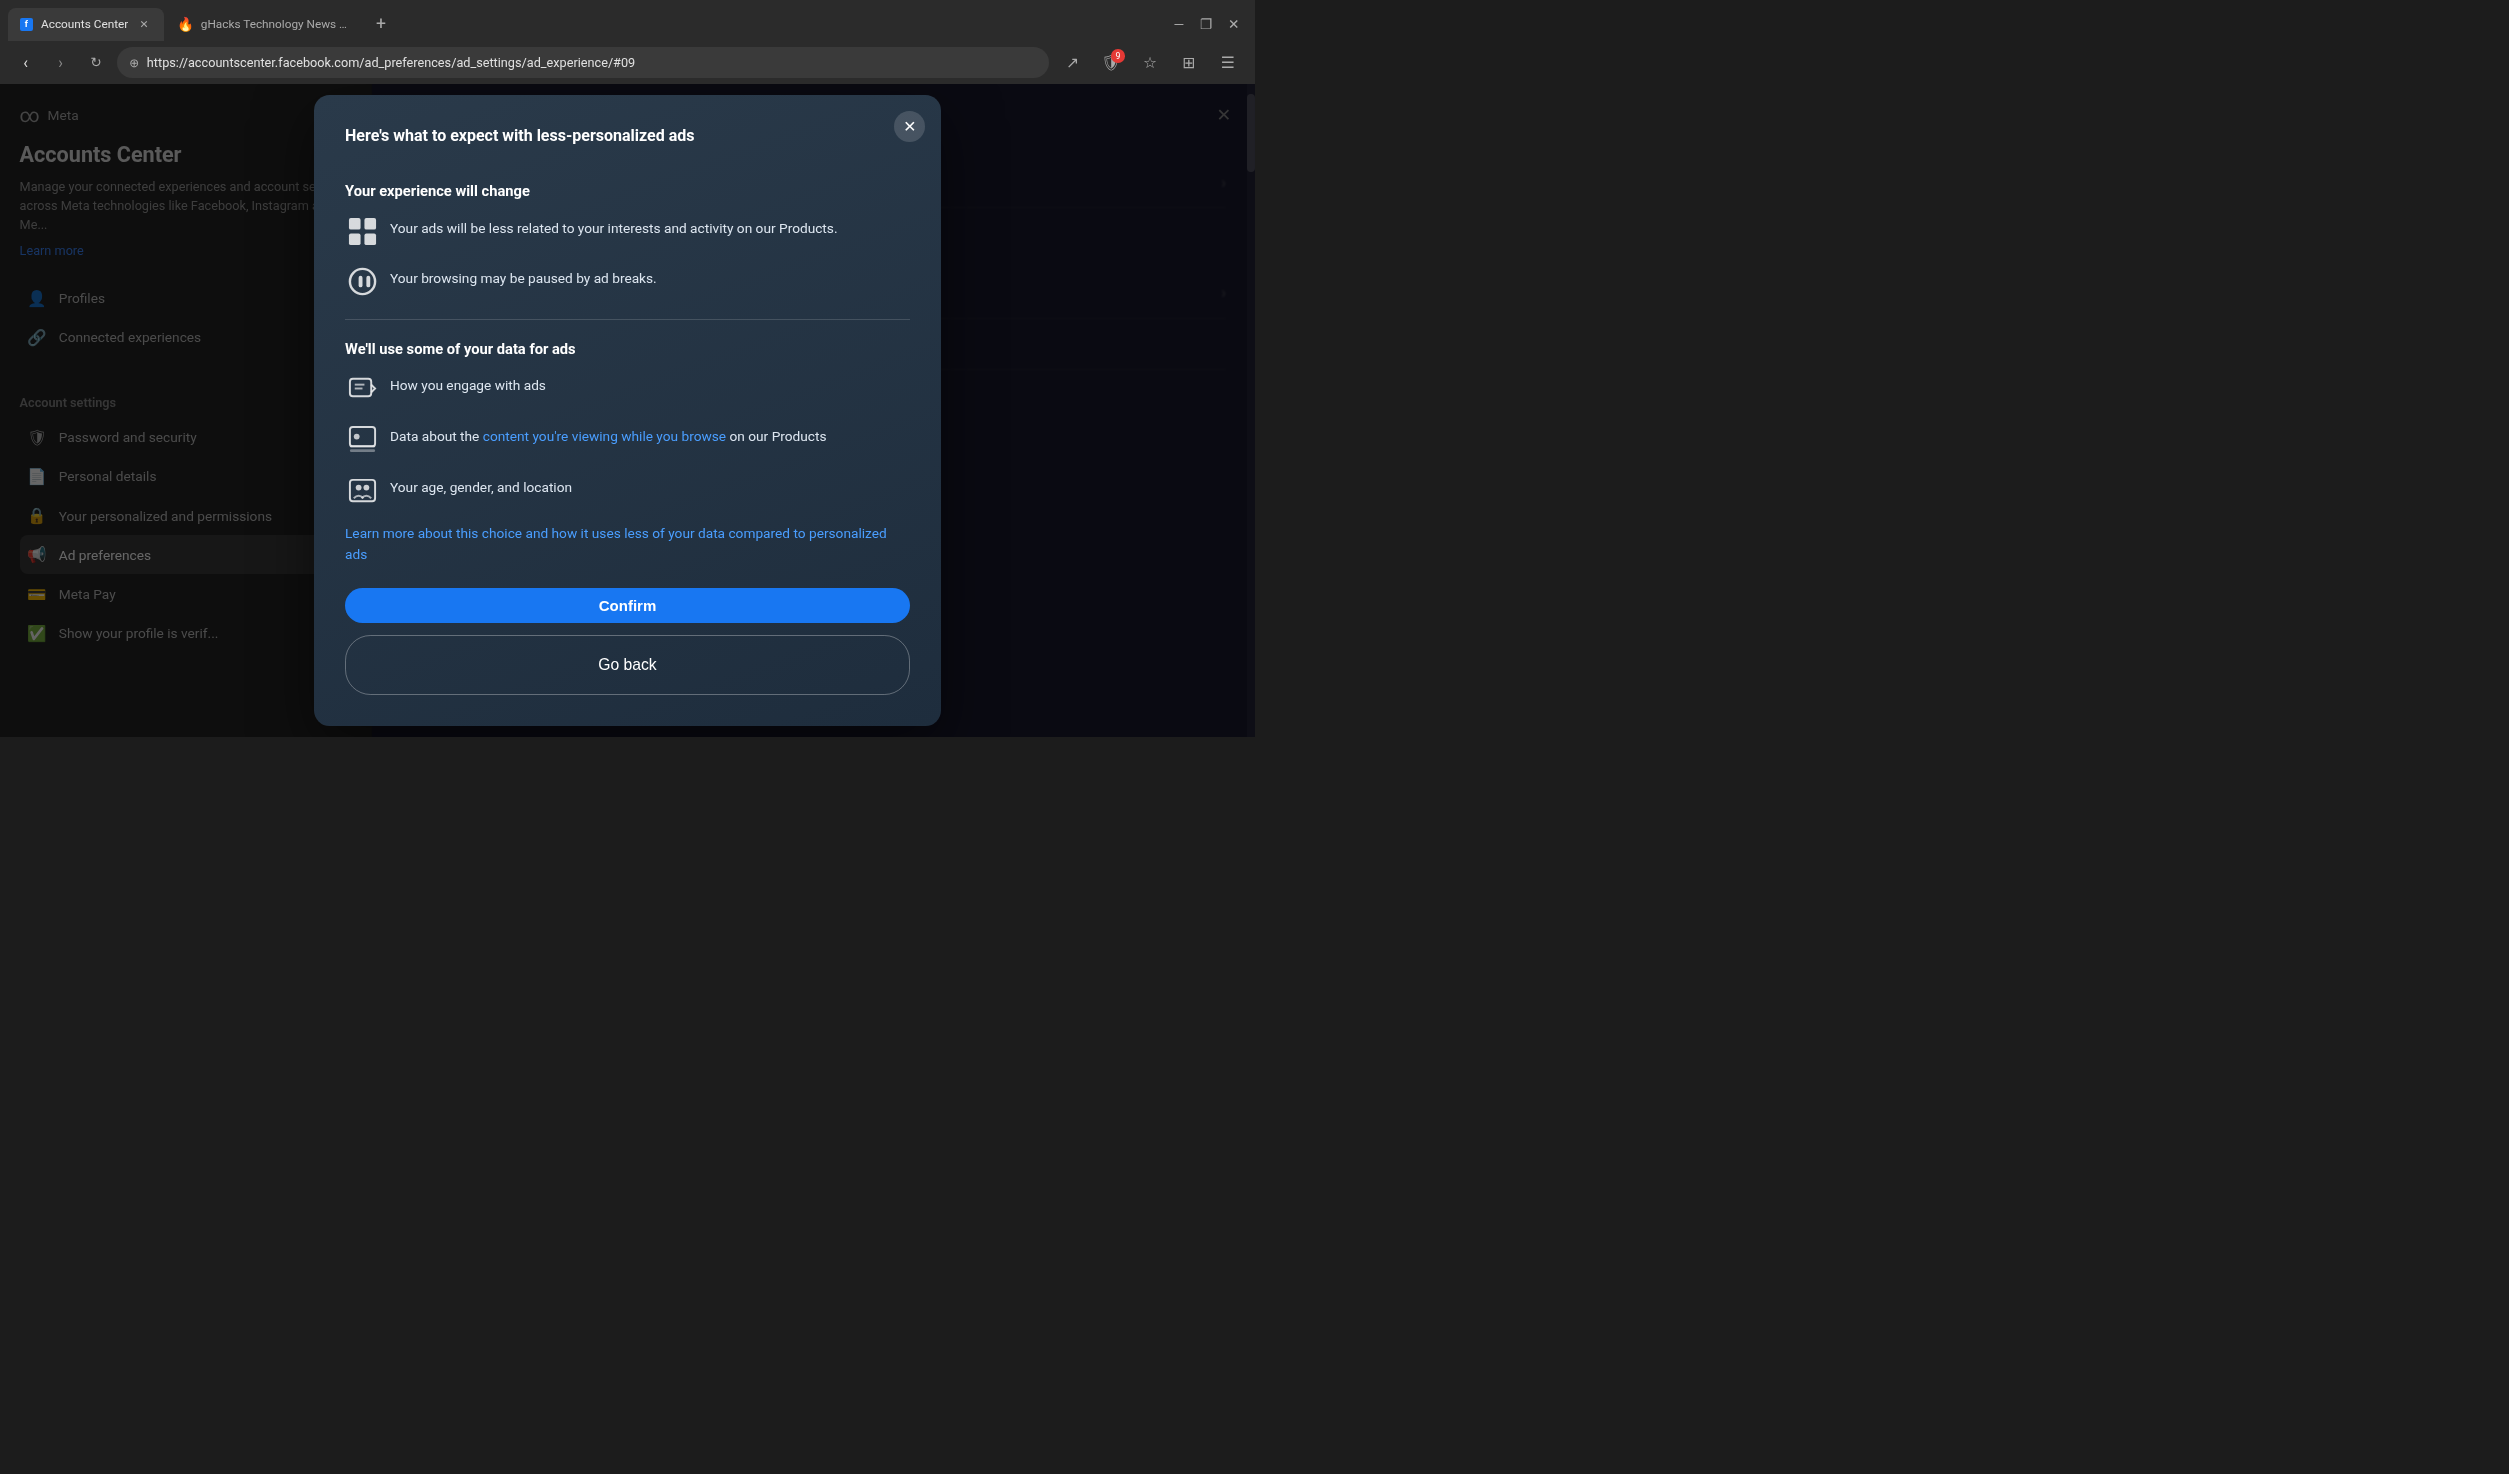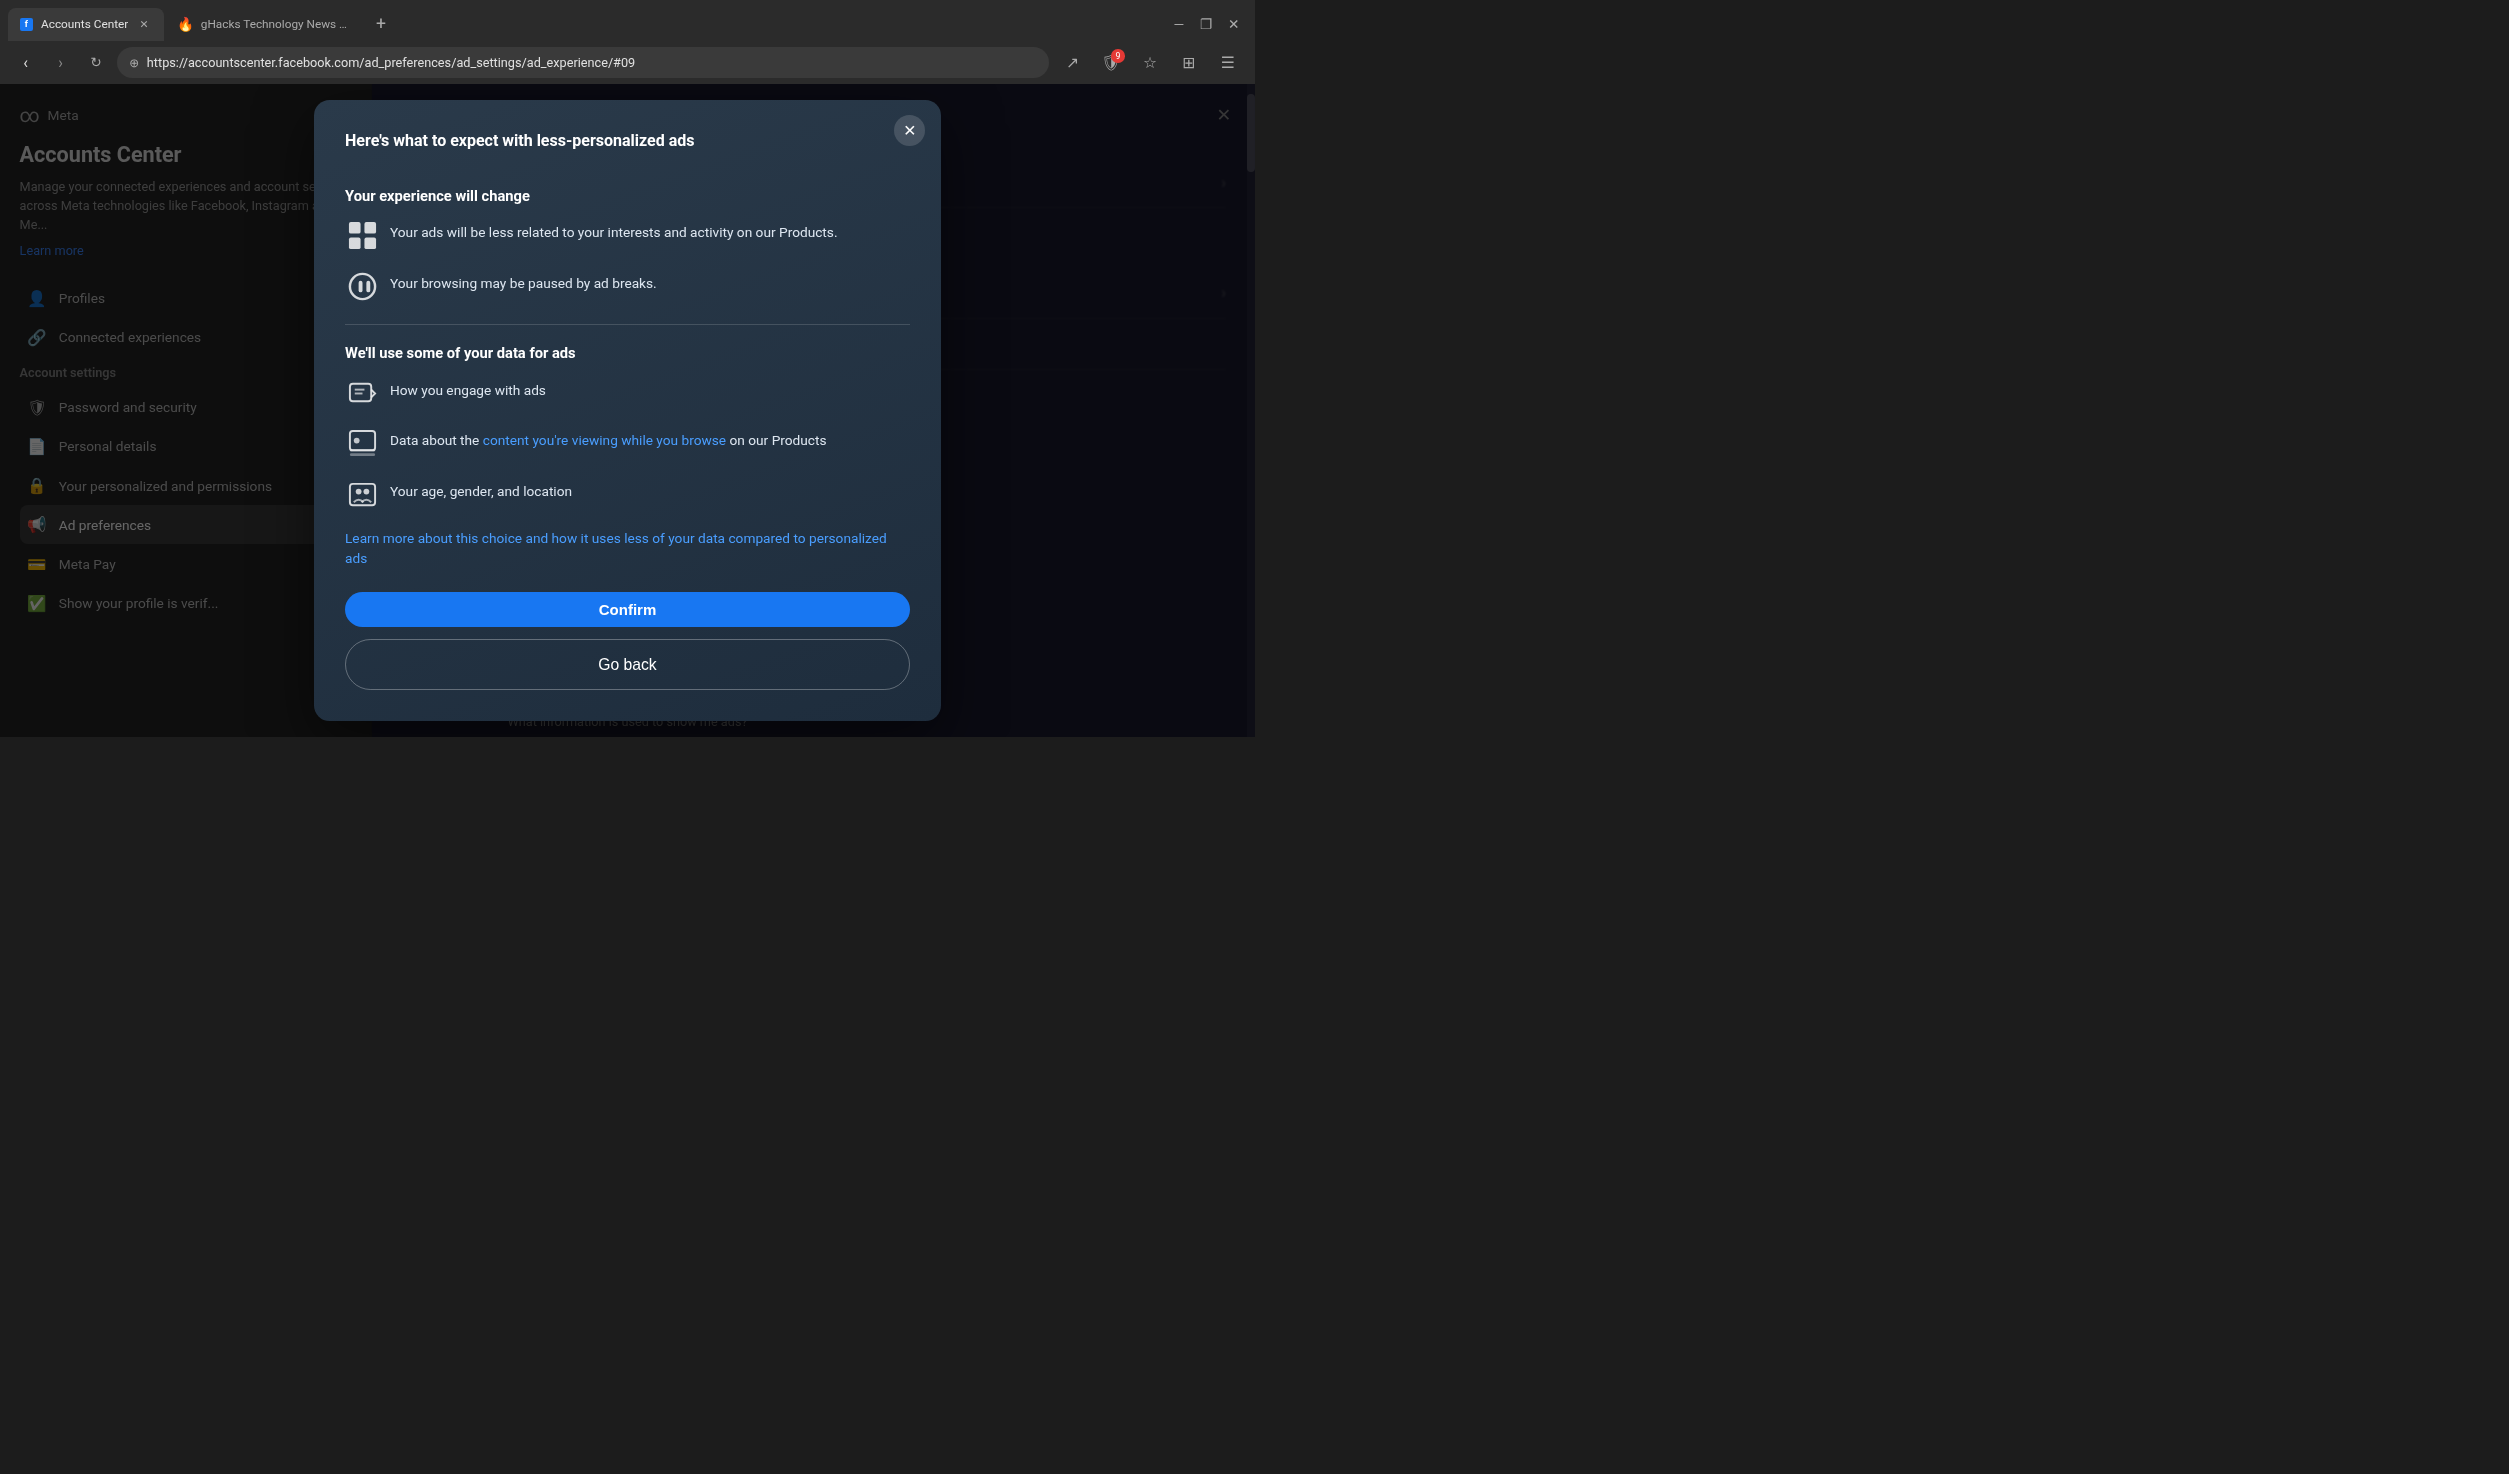--- a/index.html
+++ b/index.html
@@ -255,20 +255,21 @@
 
     .sidebar-nav {
       margin-top: 19.6px;
     }
 
     .sidebar-section-label {
       font-size: 12.7px;
       font-weight: 600;
       color: #888;
       padding: 7.8px 0;
+      margin-top: 30px;
     }
 
     .sidebar-item {
       display: flex;
       align-items: center;
       gap: 11.8px;
       padding: 9.8px 7.8px;
       color: #bbb;
       font-size: 13.7px;
       cursor: pointer;
@@ -434,21 +435,21 @@
       font-weight: 600;
       cursor: pointer;
       margin-bottom: 11.8px;
       display: flex;
       align-items: center;
       justify-content: center;
     }
 
     .btn-go-back {
       width: 100%;
-      height: 51px;
+      height: 60px;
       background: transparent;
       border: 1.5px solid rgba(255,255,255,0.3);
       border-radius: 25.5px;
       color: white;
       font-size: 15.7px;
       font-weight: 500;
       cursor: pointer;
       display: flex;
       align-items: center;
       justify-content: center;

